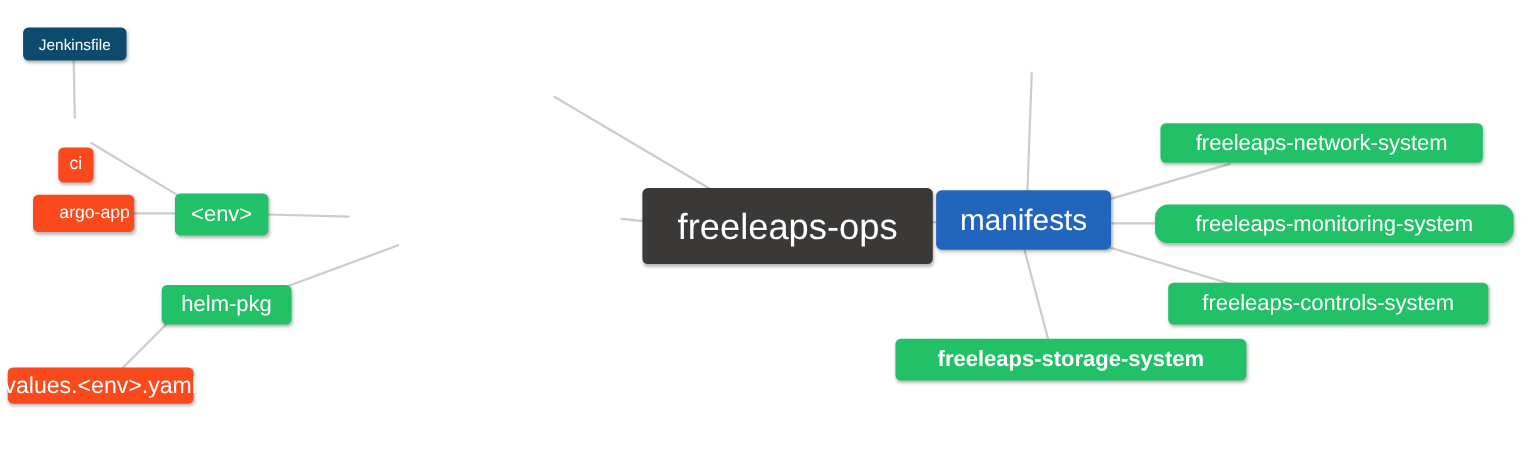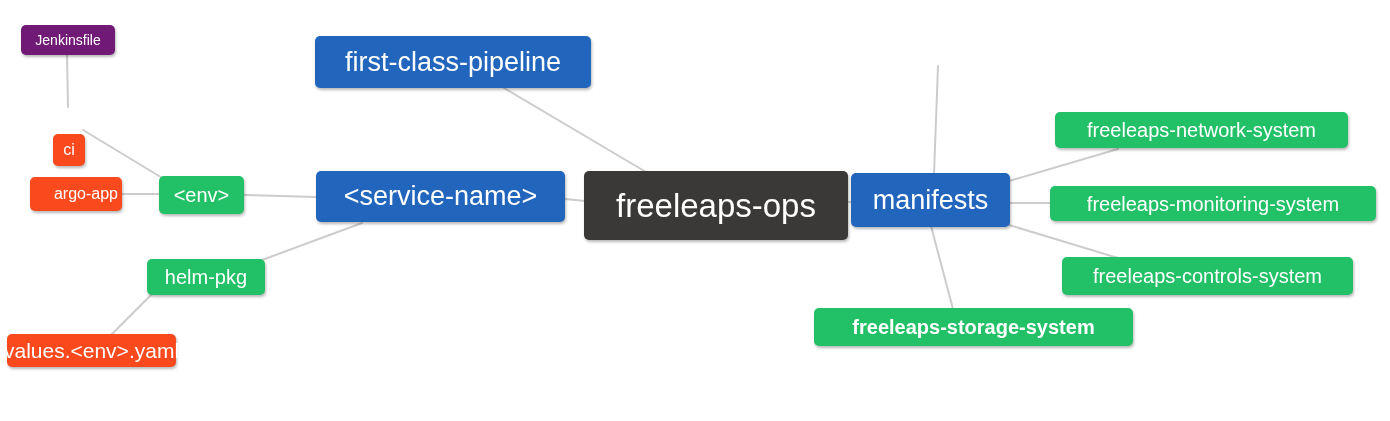--- a/index.html
+++ b/index.html
@@ -53,21 +53,21 @@
   #n-argo-app             { left:  30px; top: 177px; width:  92px; height: 34px; font-size: 16px; padding-left: 20px; }
   #n-env                  { left: 159px; top: 176px; width:  85px; height: 38px; font-size: 20px; }
   #n-first-class-pipeline { left: 315px; top:  36px; width: 276px; height: 52px; font-size: 27px; }
   #n-service-name         { left: 316px; top: 171px; width: 249px; height: 51px; font-size: 27px; }
   #n-freeleaps-ops        { left: 584px; top: 171px; width: 264px; height: 69px; font-size: 33px; }
   #n-manifests            { left: 851px; top: 173px; width: 159px; height: 54px; font-size: 27px; }
   #n-helm-pkg             { left: 147px; top: 259px; width: 118px; height: 36px; font-size: 20px; }
   #n-values-env-yaml      { left:   7px; top: 334px; width: 169px; height: 33px; font-size: 21px; }
   #n-devops-system        { left: 798px; top:  29px; width: 286px; height: 37px; font-size: 20px; }
   #n-network-system       { left:1055px; top: 112px; width: 293px; height: 36px; font-size: 20px; }
-  #n-monitoring-system    { left:1050px; top: 186px; width: 326px; height: 35px; font-size: 20px; }
+  #n-monitoring-system    { left:1050px; top: 186px; width: 326px; height: 35px; font-size: 20px; border-radius: 12px; }
   #n-controls-system      { left:1062px; top: 257px; width: 291px; height: 38px; font-size: 20px; }
   #n-storage-system       { left: 814px; top: 308px; width: 319px; height: 38px; font-size: 20px; font-weight: bold; }
 </style>
 </head>
 <body>
 
 <div class="canvas">
 
   <svg class="edges" viewBox="0 0 1390 421" xmlns="http://www.w3.org/2000/svg" aria-hidden="true">
     <line class="edge" x1="67" y1="55" x2="68" y2="107" style="stroke: rgb(204, 204, 204);"></line>
@@ -79,26 +79,24 @@
     <line class="edge" x1="362" y1="223" x2="262" y2="260" style="stroke: rgb(204, 204, 204);"></line>
     <line class="edge" x1="151" y1="295" x2="111" y2="335" style="stroke: rgb(204, 204, 204);"></line>
     <line class="edge" x1="847" y1="202" x2="852" y2="202" style="stroke: rgb(204, 204, 204);"></line>
     <line class="edge" x1="934" y1="174" x2="938" y2="66" style="stroke: rgb(204, 204, 204);"></line>
     <line class="edge" x1="1009" y1="181" x2="1118" y2="149" style="stroke: rgb(204, 204, 204);"></line>
     <line class="edge" x1="1009" y1="203" x2="1051" y2="203" style="stroke: rgb(204, 204, 204);"></line>
     <line class="edge" x1="1009" y1="225" x2="1118" y2="258" style="stroke: rgb(204, 204, 204);"></line>
     <line class="edge" x1="931" y1="226" x2="953" y2="309" style="stroke: rgb(204, 204, 204);"></line>
   </svg>
 
-  <div class="node orange" id="n-jenkinsfile" style="background: #701a75; color: rgb(255, 255, 255);">Jenkinsfile</div>
+  <div class="node orange" id="n-jenkinsfile" style="background: #0c4a6e; color: rgb(255, 255, 255);">Jenkinsfile</div>
   <div class="node red" id="n-ci" style="background: rgb(250, 74, 29); color: rgb(255, 255, 255);">ci</div>
   <div class="node red" id="n-argo-app" style="background: rgb(250, 74, 29); color: rgb(255, 255, 255);">argo-app</div>
   <div class="node green" id="n-env" style="background: rgb(35, 193, 103); color: rgb(255, 255, 255);">&lt;env&gt;</div>
-  <div class="node blue" id="n-first-class-pipeline" style="background: rgb(34, 101, 189); color: rgb(255, 255, 255);">first-class-pipeline</div>
-  <div class="node blue" id="n-service-name" style="background: rgb(34, 101, 189); color: rgb(255, 255, 255);">&lt;service-name&gt;</div>
   <div class="node dark" id="n-freeleaps-ops" style="background: rgb(59, 57, 55); color: rgb(255, 255, 255);">freeleaps-ops</div>
   <div class="node blue" id="n-manifests" style="background: rgb(34, 101, 189); color: rgb(255, 255, 255);">manifests</div>
   <div class="node green" id="n-helm-pkg" style="background: rgb(35, 193, 103); color: rgb(255, 255, 255);">helm-pkg</div>
   <div class="node red" id="n-values-env-yaml" style="background: rgb(250, 74, 29); color: rgb(255, 255, 255);">values.&lt;env&gt;.yaml</div>
   <div class="node green" id="n-network-system" style="background: rgb(35, 193, 103); color: rgb(255, 255, 255);">freeleaps-network-system</div>
   <div class="node green" id="n-monitoring-system" style="background: rgb(35, 193, 103); color: rgb(255, 255, 255);">freeleaps-monitoring-system</div>
   <div class="node green" id="n-controls-system" style="background: rgb(35, 193, 103); color: rgb(255, 255, 255);">freeleaps-controls-system</div>
   <div class="node green" id="n-storage-system" style="background: rgb(35, 193, 103); color: rgb(255, 255, 255);">freeleaps-storage-system</div>
 
 </div>

